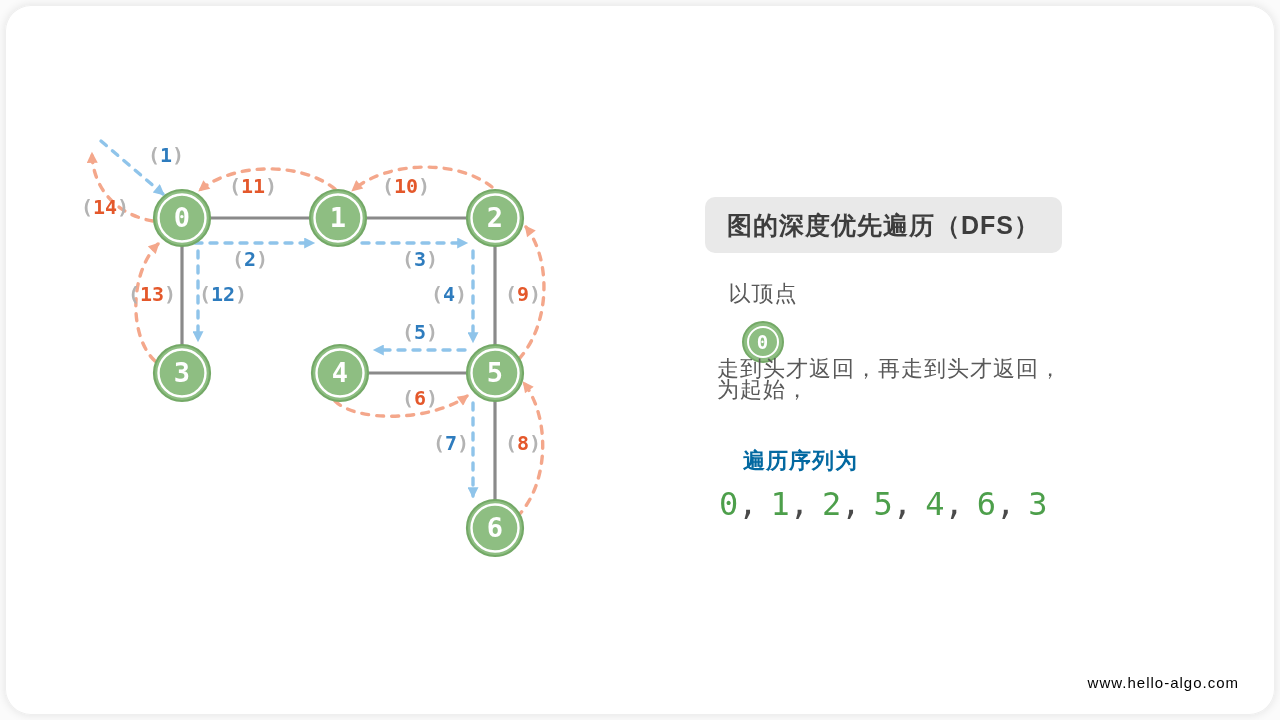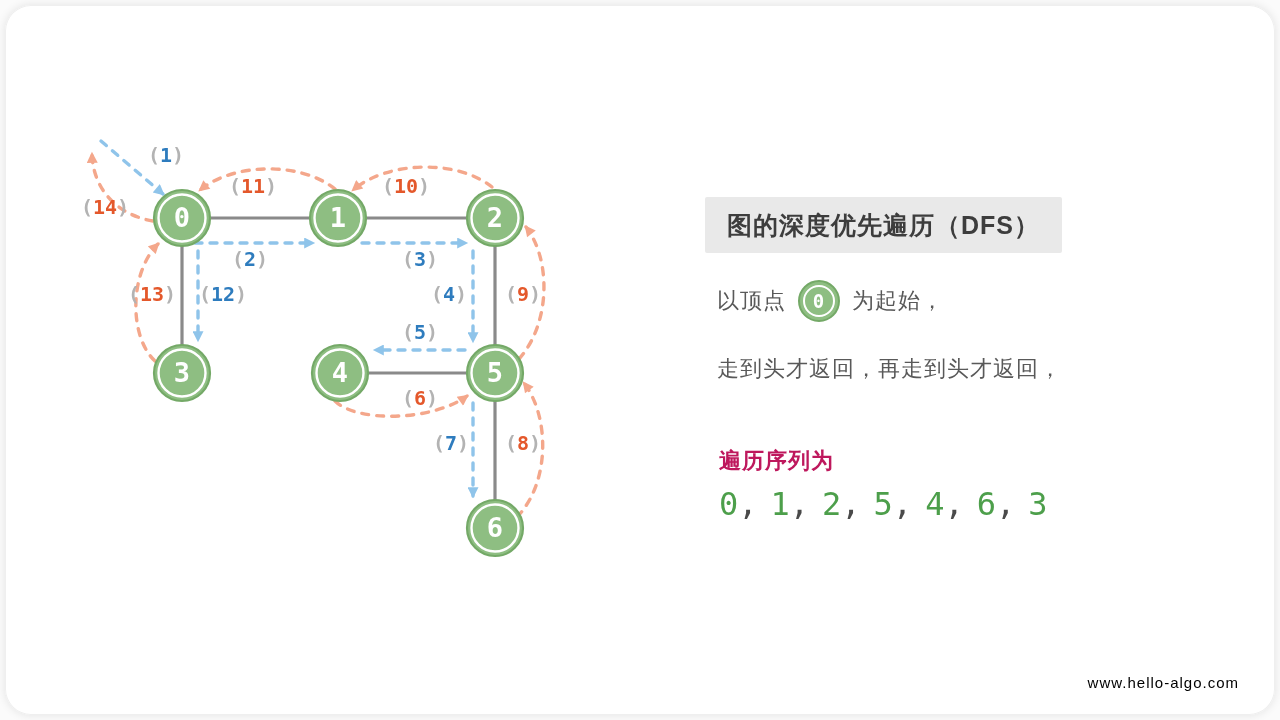--- a/index.html
+++ b/index.html
@@ -7,39 +7,39 @@
               font-family:"Liberation Sans", sans-serif; }
   .card { position:absolute; left:5px; top:5px; width:1270px; height:710px;
           background:#ffffff; border-radius:26px;
           box-shadow:0 0 10px rgba(0,0,0,0.10), inset 0 0 0 1px #efefef; }
   #graph-svg { position:absolute; left:0; top:0; width:1280px; height:720px; }
 
   .step-label { font-family:"DejaVu Sans Mono", monospace; font-size:20px; font-weight:bold; }
   .node-label { font-family:"DejaVu Sans Mono", monospace; font-size:27px; font-weight:bold; fill:#ffffff; }
 
   .badge { position:absolute; left:700px; top:192px; height:56px; line-height:56px;
-           padding:0 22px; background:#e9e9e9; border-radius:2px;
+           padding:0 22px; background:#e9e9e9; border-radius:10px;
            font-size:25px; font-weight:bold; color:#3d3d3d; letter-spacing:1px; }
 
-  .desc-line { position:absolute; left:712px; font-size:22px; color:#595959; letter-spacing:1px; }
+  .desc-line { position:absolute; left:712px; font-size:22px; color:#595959; letter-spacing:1px;flex-direction:column; }
   .line1 { top:274px; height:44px; display:flex; align-items:center; gap:12px; }
   .line2 { top:332px;margin-top:17px; }
   .line3 { top:374px; }
 
   .inline-node { position:relative; width:42px; height:42px; border-radius:50%;
                  background:#8ebe82; border:2px solid #74a967; flex:0 0 auto; }
   .inline-node .ring { position:absolute; left:3px; top:3px; right:3px; bottom:3px;
                  border:2px solid #ffffff; border-radius:50%; }
   .inline-node .num { position:absolute; left:0; top:0; width:100%; height:100%;
                  display:flex; align-items:center; justify-content:center;
                  color:#ffffff; font-size:19px; font-weight:bold;
                  font-family:"DejaVu Sans Mono", monospace; }
 
-  .seq-head { position:absolute; left:714px; top:441px; font-size:22px; font-weight:bold;
-              color:#be185d; letter-spacing:1px;text-align:center; }
+  .seq-head { position:absolute; left:738px; top:441px; font-size:22px; font-weight:bold;
+              color:#0369a1; letter-spacing:1px;text-align:center; }
   .seq { position:absolute; left:714px; top:480px; font-size:32px; font-weight:normal;
          font-family:"DejaVu Sans Mono", monospace; }
   .seq .seq-num { color:#4d9f4b; }
   .seq .seq-comma { color:#4a4a4a; margin-right:13px; }
 
   .watermark { position:absolute; right:36px; bottom:24px; font-size:15px;
                color:#000000; font-family:Liberation Sans, sans-serif; letter-spacing:1px; }
 </style>
 </head>
 <body>

